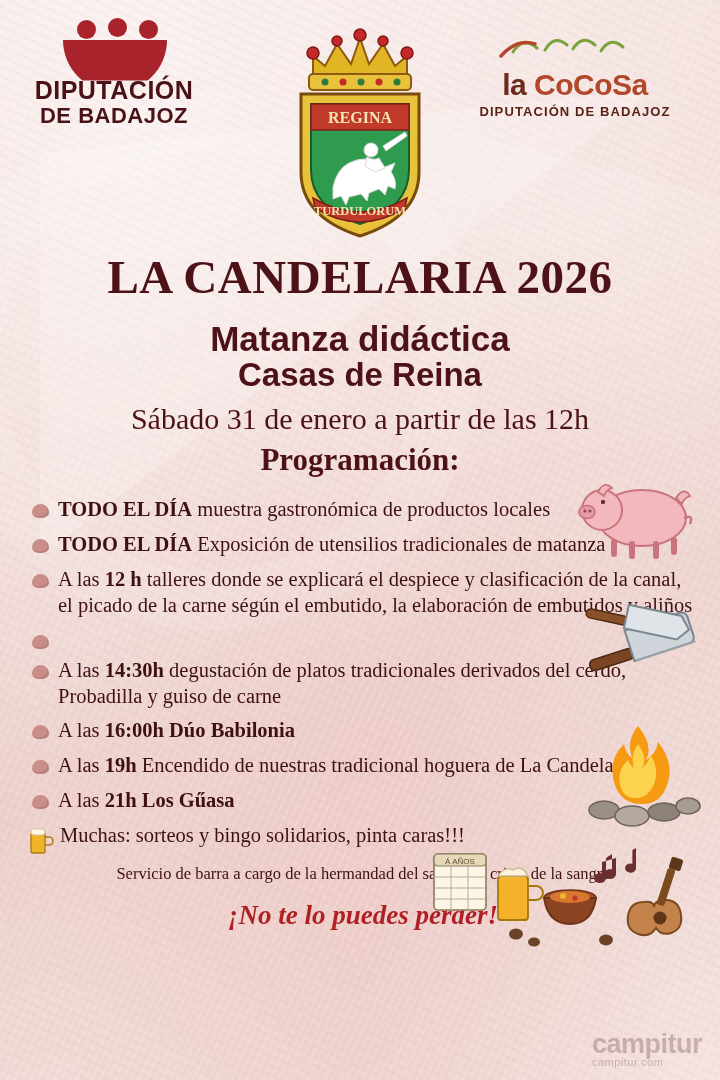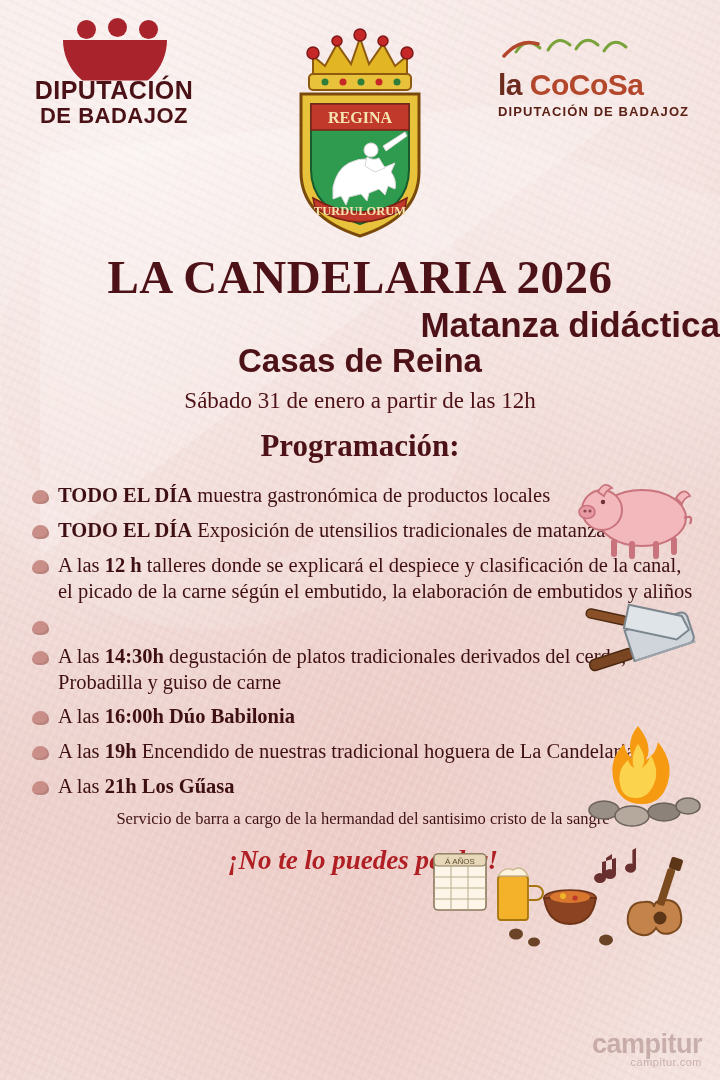--- a/index.html
+++ b/index.html
@@ -108,24 +108,24 @@
   .dip-sub {
     font-size: 22px;
     font-weight: bold;
     letter-spacing: .5px;
     color: #4a1216;
     line-height: 1.05;
   }
 
   .logo-cocosa {
     position: absolute;
-    right: 12px;
+    right: 40px;
     top: 26px;
     width: 210px;
-    text-align: left;
+    text-align: center;
     font-family: "Liberation Sans", sans-serif;
   }
   .cocosa-mark {
     height: 40px;
     margin-bottom: 2px;
   }
   .cocosa-name {
     font-size: 30px;
     font-weight: bold;
     color: #6d2b1e;
@@ -162,43 +162,42 @@
     font-size: 47px;
     letter-spacing: .5px;
     color: #4d1217;
     line-height: 1;
   }
   .title-sub {
     font-family: "Liberation Sans", sans-serif;
     font-weight: bold;
     font-size: 35px;
     color: #4d1217;
-    margin-top: 6px;
+    margin-top: 20px;
     line-height: 1.05;
-    text-align: right;
   }
   .title-place {
     font-family: "Liberation Sans", sans-serif;
     font-weight: bold;
     font-size: 33px;
     color: #4d1217;
     line-height: 1.05;
   }
   .title-date {
     font-family: "Liberation Serif", serif;
-    font-size: 23px;
+    font-size: 30px;
     color: #4d1217;
     margin-top: 10px;
   }
   .prog-title {
     font-family: "Liberation Serif", serif;
     font-weight: bold;
     font-size: 31px;
     color: #4d1217;
-    margin-top: 14px;
+    margin-top: 6px;
   }
 
   
   .program {
     position: relative;
     margin: 19px 26px 0 32px;
   }
   .item {
     position: relative;
     display: flex;
@@ -248,21 +247,21 @@
   .deco { position: absolute; pointer-events: none; }
   .deco-pig  { right: 16px; top: 470px; width: 128px; height: 92px; }
   .deco-cleaver { right: 18px; top: 600px; width: 122px; height: 78px; }
   .deco-fire { right: 14px; top: 718px; width: 130px; height: 112px; }
   .deco-party { right: 30px; top: 842px; width: 260px; height: 112px; }
 
   .watermark {
     position: absolute;
     right: 18px;
     bottom: 12px;
-    text-align: right;
+    text-align: left;
     font-family: "Liberation Sans", sans-serif;
     color: rgba(120,80,80,0.35);
     margin-left: 20px;
   }
   .wm-main { font-size: 27px; font-weight: bold; letter-spacing: -.5px; }
   .wm-sub { font-size: 11px; letter-spacing: .5px; margin-top: -4px; }
 </style>
 </head>
 <body>
 
@@ -377,20 +376,30 @@
     <div class="item">
       <span class="bullet"></span>
       <div class="item-text"><span>A las </span><b>19h</b><span> Encendido de nuestras tradicional hoguera de La Candelaria</span></div>
     </div>
 
     <div class="item">
       <span class="bullet"></span>
       <div class="item-text"><span>A las </span><b>21h Los Gűasa</b><span></span></div>
     </div>
 
+    <div class="item">
+      <span class="beer-bullet">
+        <svg viewBox="0 0 26 30" width="26" height="30" aria-hidden="true">
+          <rect x="3" y="8" width="14" height="20" rx="2" fill="#f0b429" stroke="#b07a12" stroke-width="1.4"></rect>
+          <rect x="3" y="4" width="14" height="6" rx="3" fill="#fff8e7" stroke="#d8c59b" stroke-width="1.2"></rect>
+          <path d="M17 12 h4 a4 4 0 0 1 0 8 h-4" fill="none" stroke="#b07a12" stroke-width="1.6"></path>
+        </svg>
+      </span>
+      <div class="item-text">Muchas: sorteos y bingo solidarios, pinta caras!!!</div>
+    </div>
 
     <div class="note">Servicio de barra a cargo de la hermandad del santisimo cristo de la sangre</div>
     <div class="closing">¡No te lo puedes perder!</div>
   </div>
 
   <div class="deco deco-pig">
     <svg viewBox="0 0 128 92" width="128" height="92" aria-hidden="true">
       <ellipse cx="66" cy="48" rx="44" ry="28" fill="#f2b8bc" stroke="#c9737c" stroke-width="2"></ellipse>
       <circle cx="26" cy="40" r="20" fill="#f2b8bc" stroke="#c9737c" stroke-width="2"></circle>
       <ellipse cx="11" cy="42" rx="8" ry="6.5" fill="#e79aa3" stroke="#c9737c" stroke-width="1.6"></ellipse>

